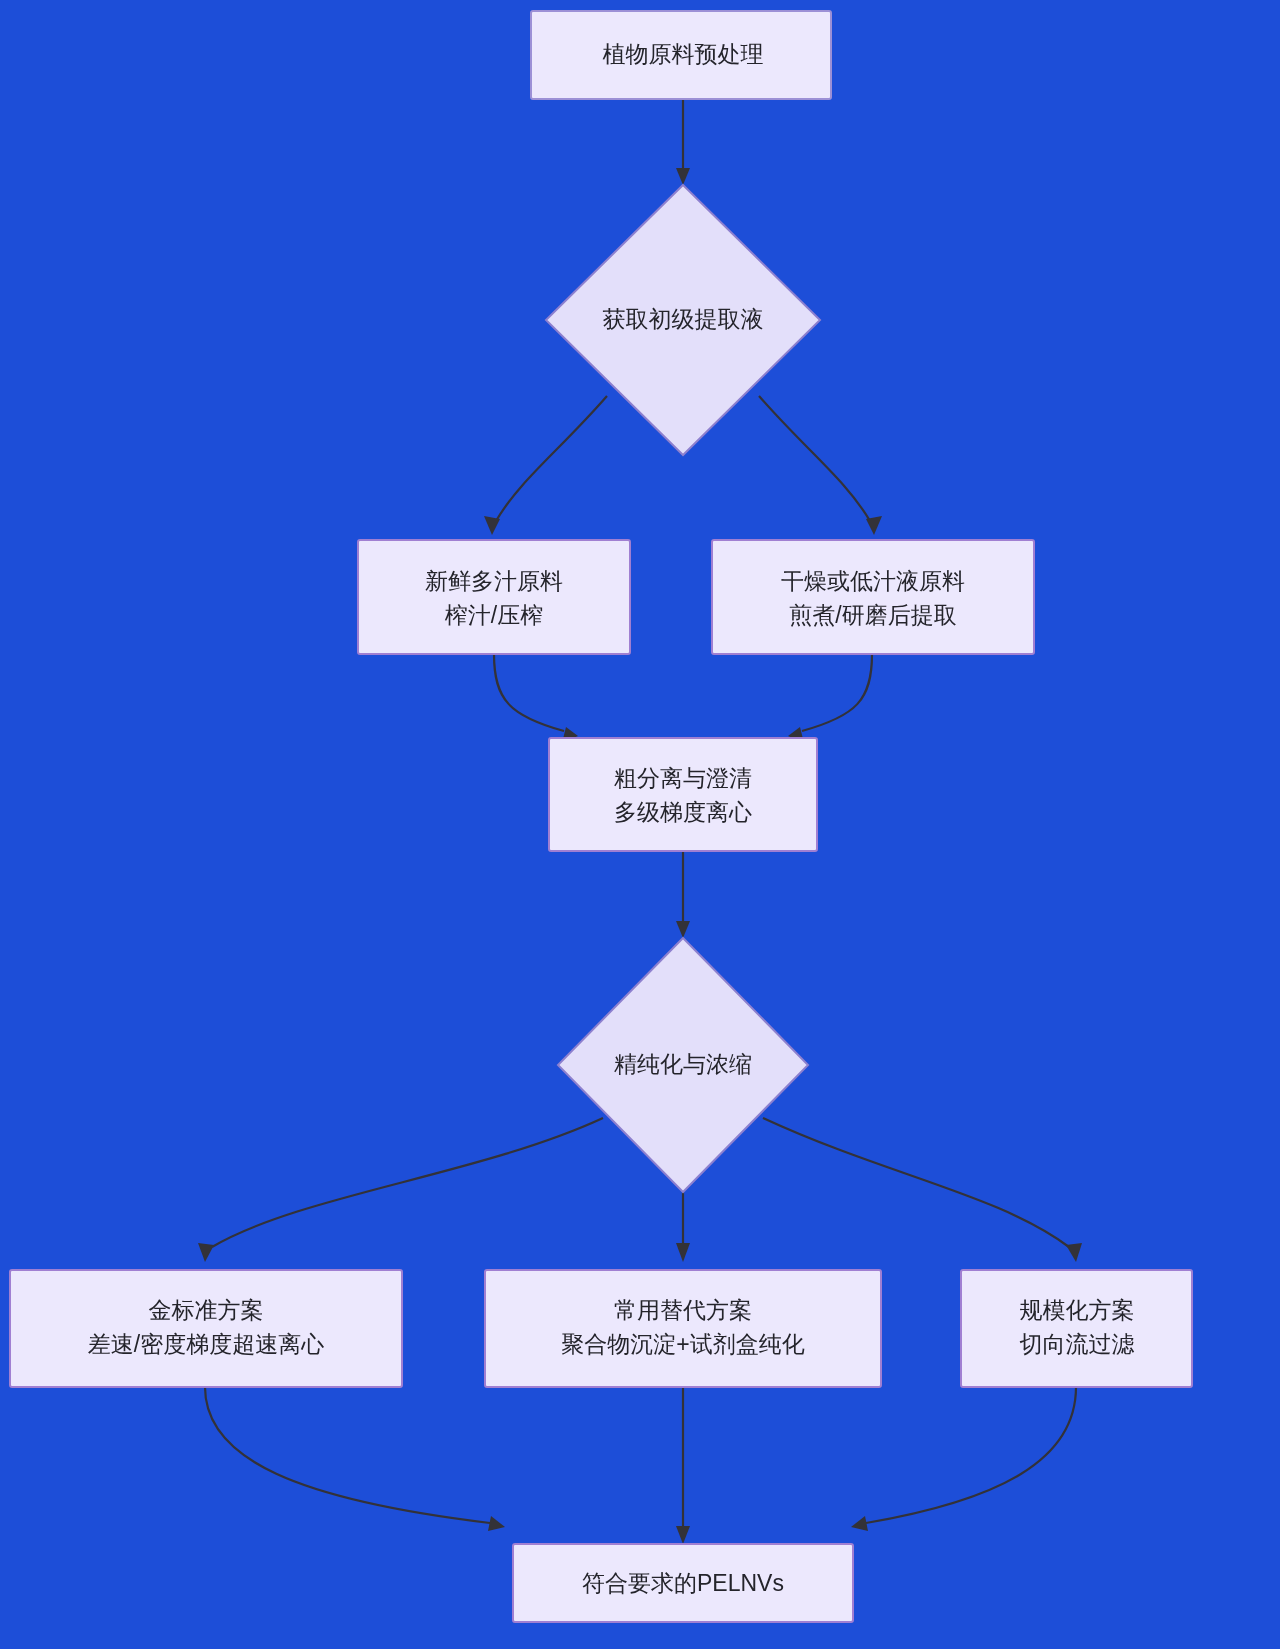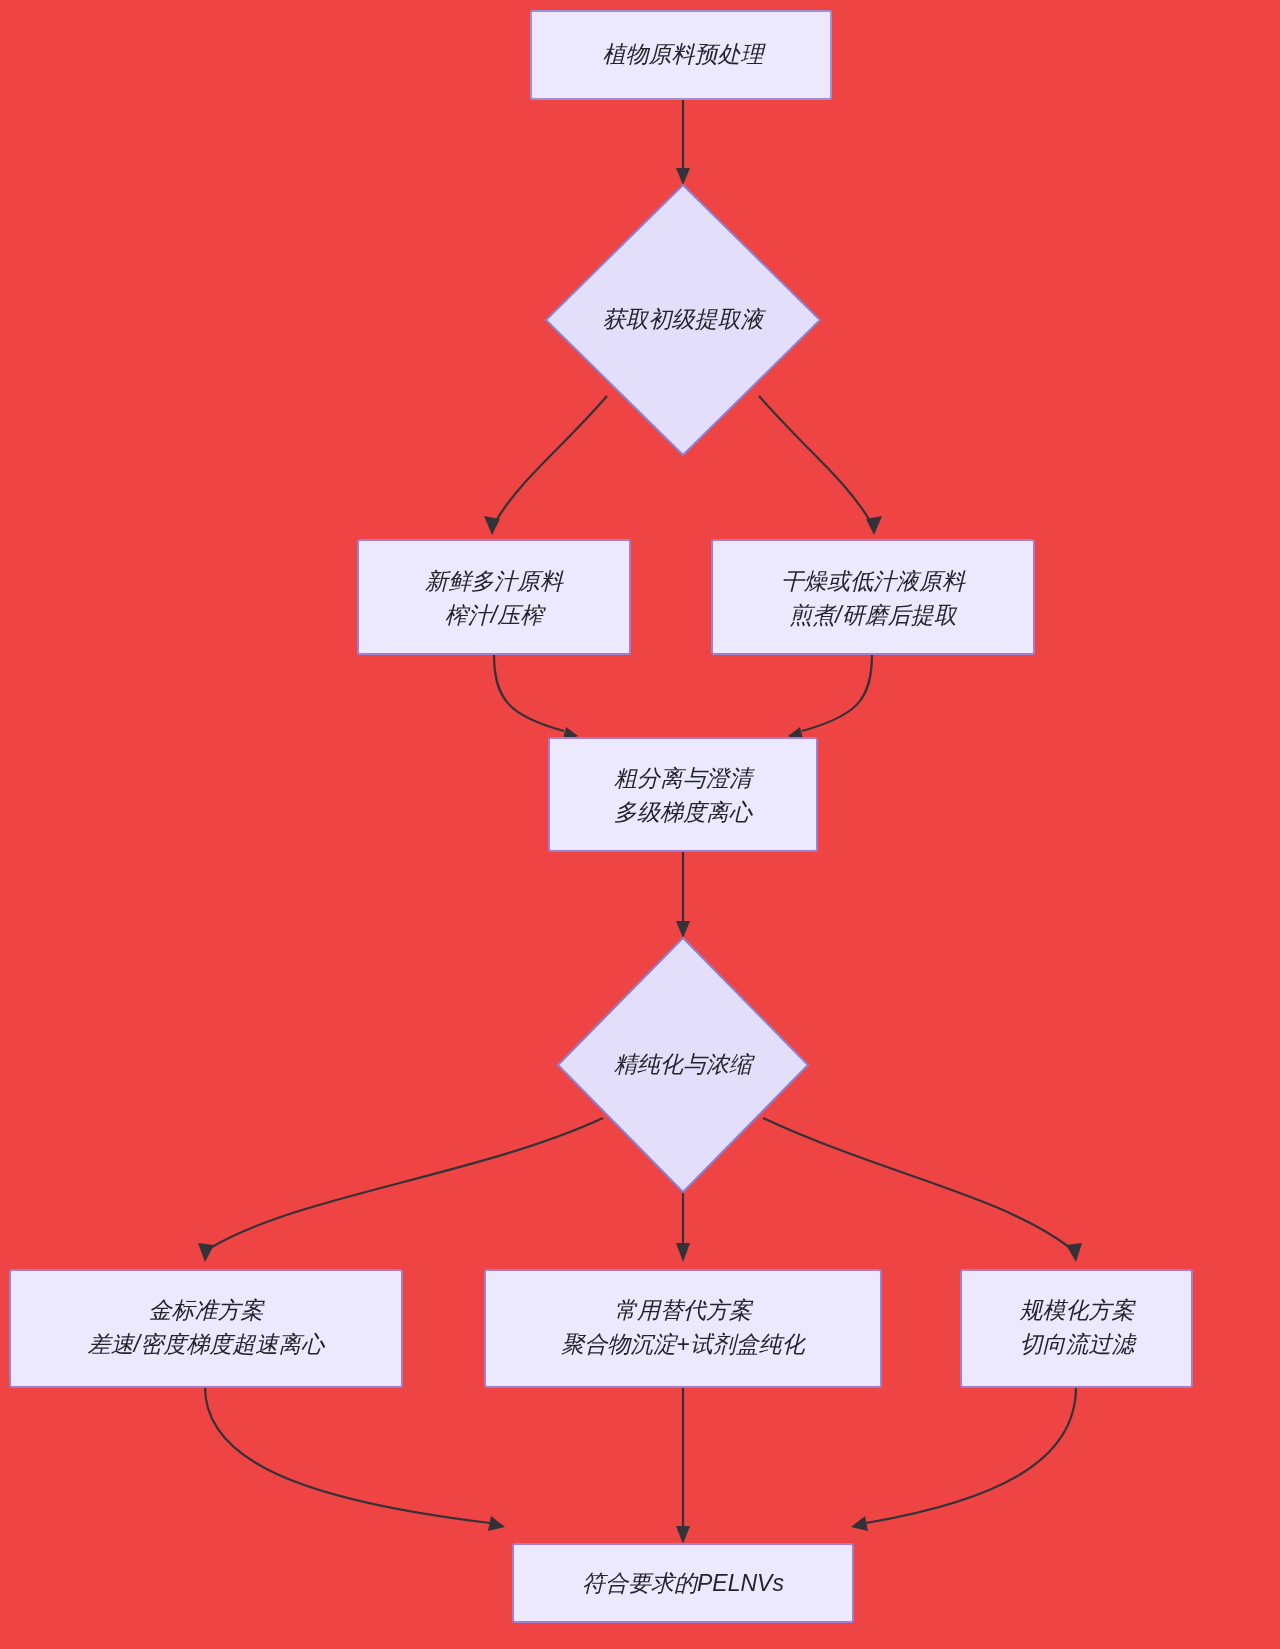--- a/index.html
+++ b/index.html
@@ -10,22 +10,21 @@
   body {
     width: 1280px;
     height: 1649px;
     font-family: "Liberation Sans", "DejaVu Sans", sans-serif;
     overflow: hidden;
   }
   #flow-root {
     position: relative;
     width: 1280px;
     height: 1649px;
-    background: #ef4444;
-    font-style: italic;
+    background: #1d4ed8;
   }
   svg#flow-svg {
     position: absolute;
     left: 0; top: 0;
     width: 1280px;
     height: 1649px;
     display: block;
   }
   .node-rect {
     fill: #ece8fd;

